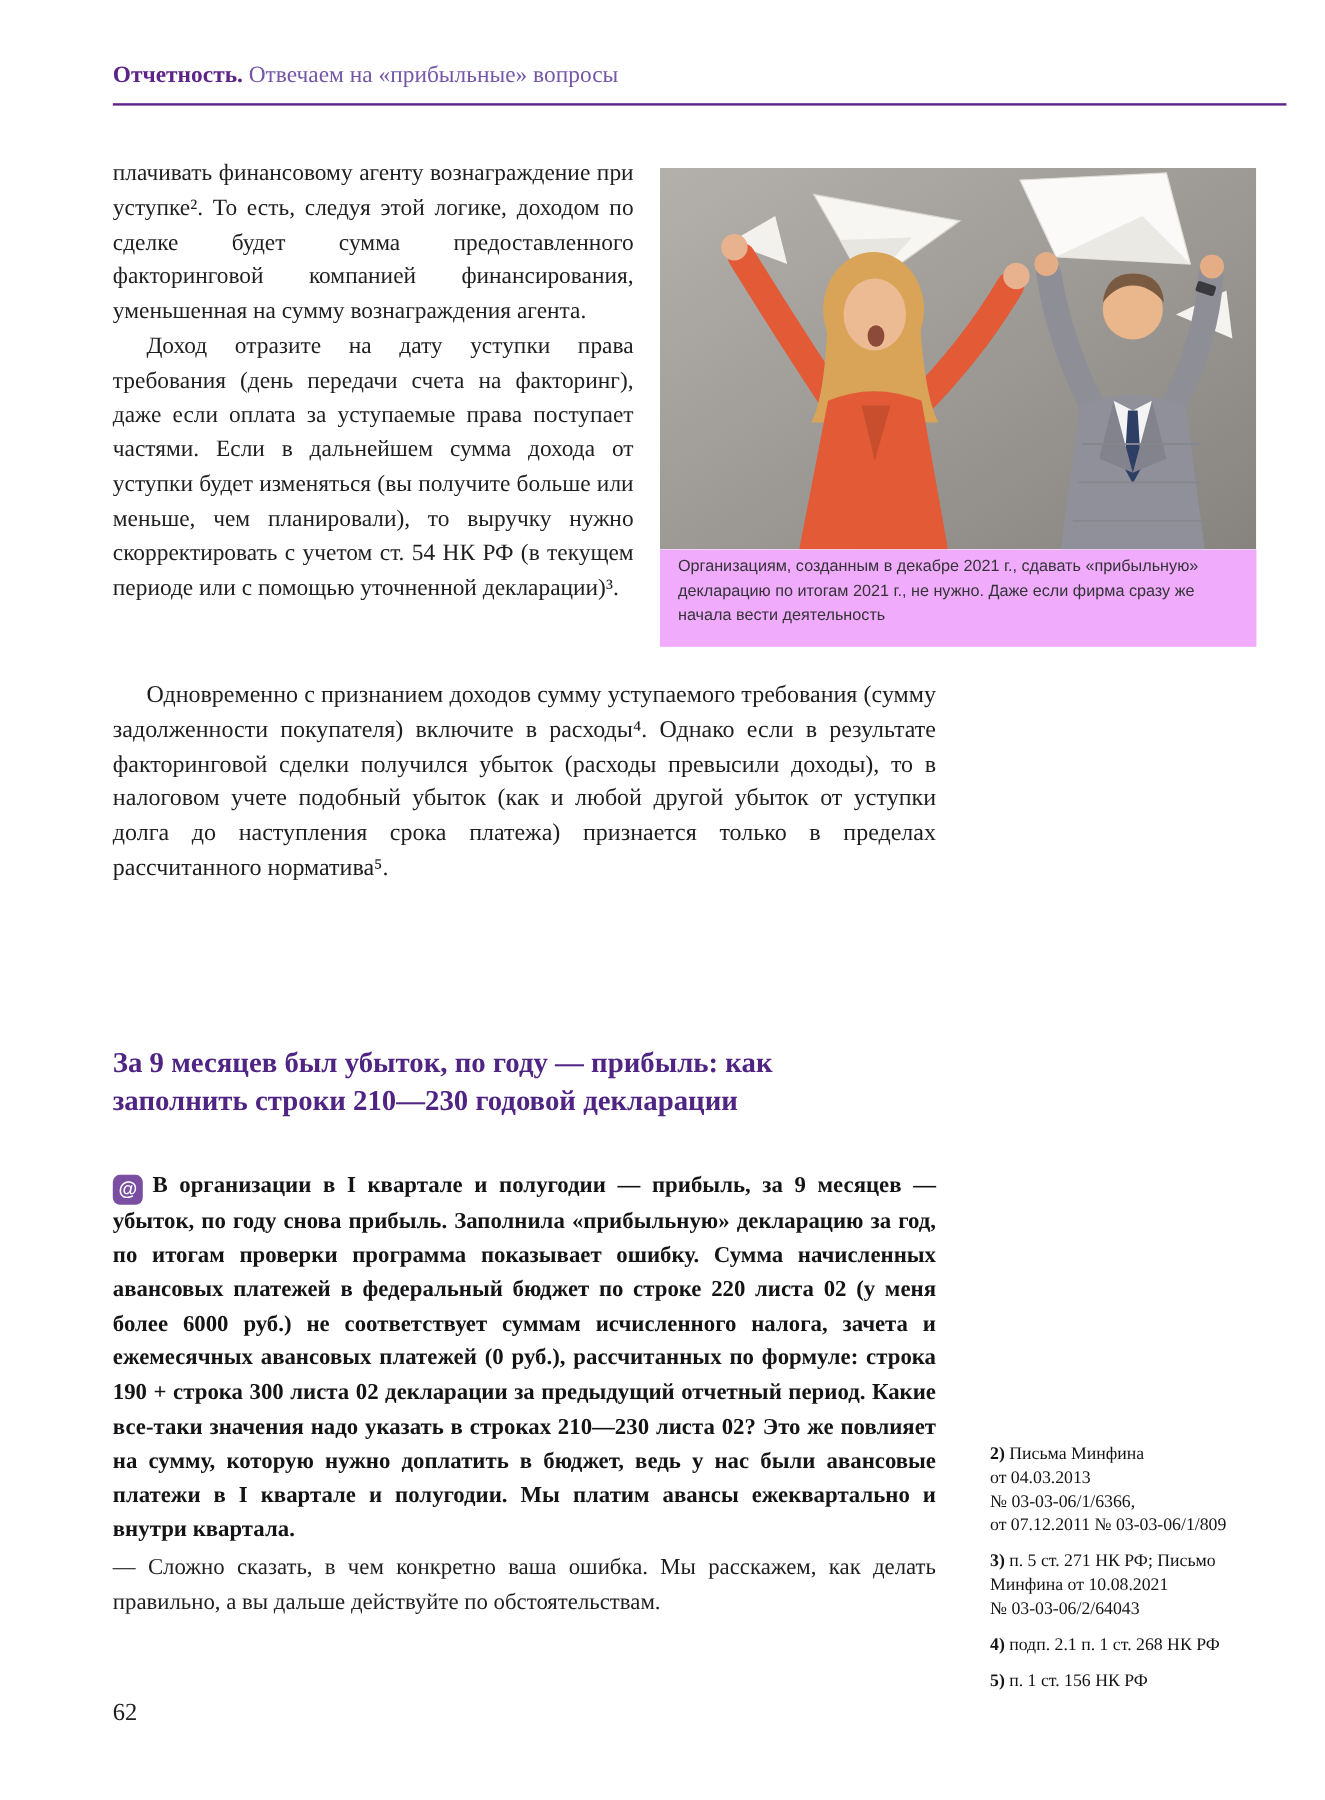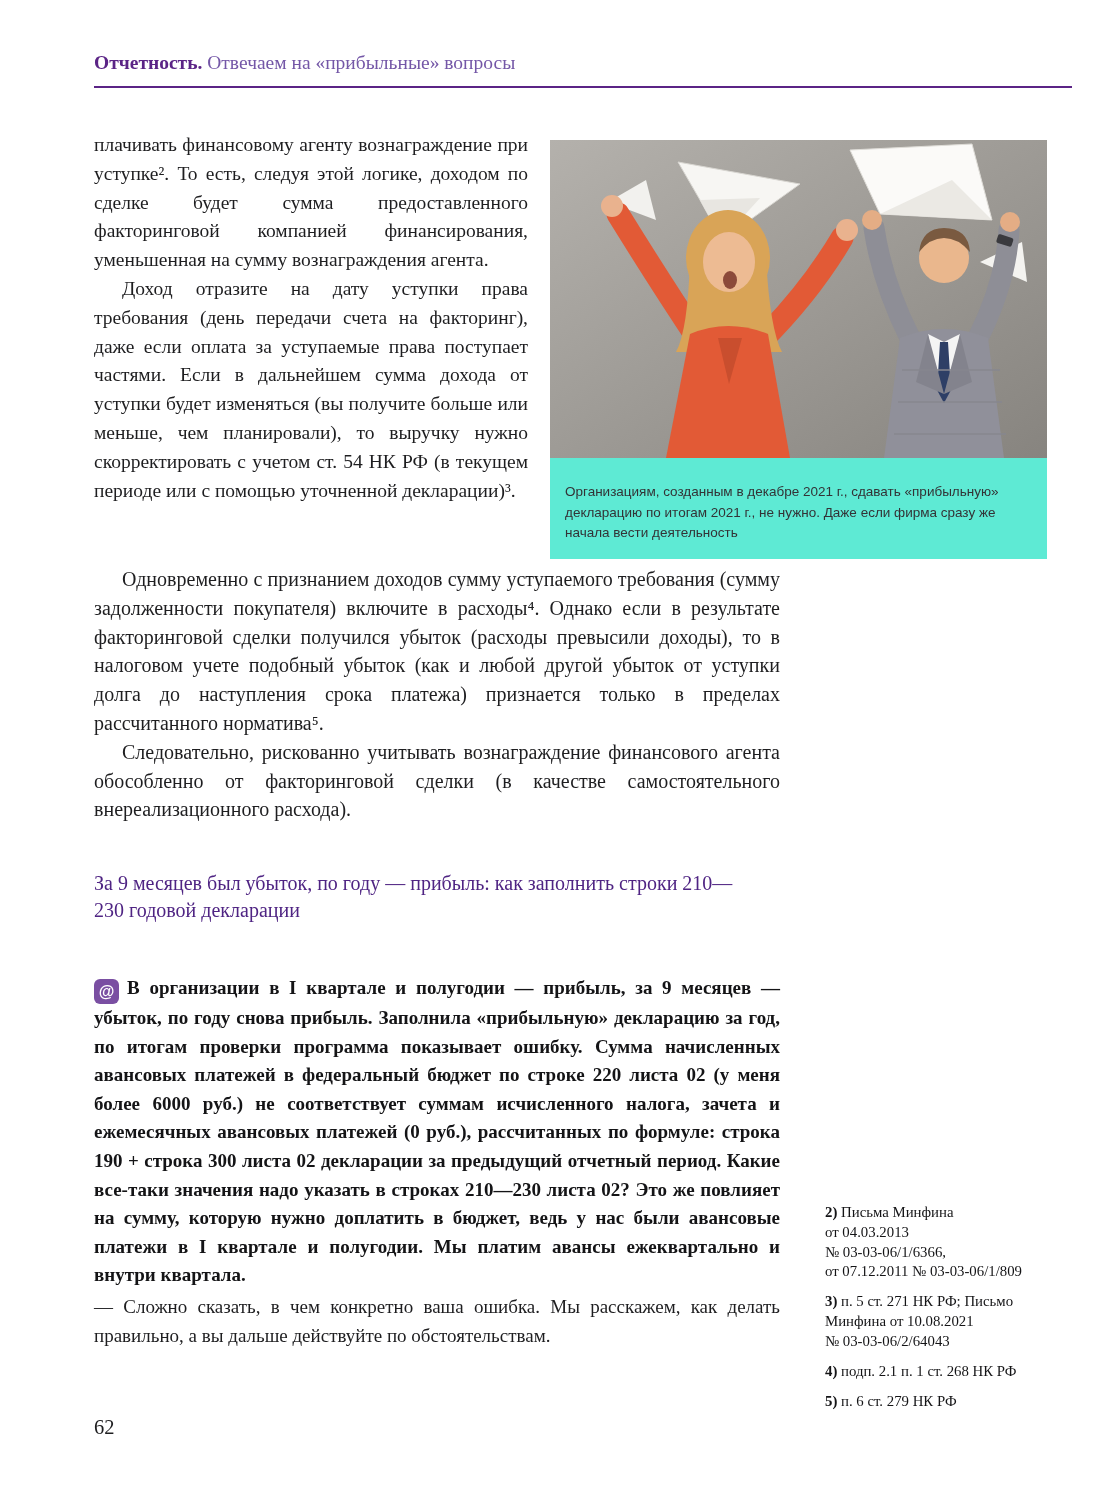--- a/index.html
+++ b/index.html
@@ -19,33 +19,33 @@
 
   .col-left {
     position:absolute; left:62px; top:131px; width:434px;
     font-size:19.5px; line-height:28.8px; text-align:justify; hyphens:auto;
   }
   .col-left p + p { text-indent:28px; }
 
   .photo-frame { position:absolute; left:518px; top:140px; width:497px; height:318px; overflow:hidden; }
   .caption {
     position:absolute; left:518px; top:458px; width:497px;
-    background:#5eead4; padding:24px 15px 15px 15px;
+    background:#f0abfc; padding:4px 15px 15px 15px;
     font-family:"Liberation Sans", sans-serif; font-size:13.5px; line-height:1.52; color:#333336;
   }
 
   .full-text {
     position:absolute; left:62px; top:565px; width:686px;
     font-size:20px; line-height:28.8px; text-align:justify; hyphens:auto;
   }
   .full-text p { text-indent:28px; }
 
   .section-heading {
     position:absolute; left:62px; top:870px; width:648px;
-    font-size:20px; font-weight:normal; color:#4f2483; line-height:1.34;
+    font-size:24px; font-weight:bold; color:#4f2483; line-height:1.34;
   }
 
   .qa {
     position:absolute; left:62px; top:974px; width:686px;
     font-size:19px; line-height:28.6px; text-align:justify; hyphens:auto;
   }
   .question { font-weight:bold; color:#141416; }
   .at-icon {
     display:inline-block; width:25px; height:25px; background:#7a4fa2; color:#fff;
     border-radius:6px; text-align:center; line-height:25px;
@@ -127,21 +127,20 @@
       <path d="M410,194 L394,254 L422,242 Z" fill="#83838d"></path>
 
       <path d="M352,230 L450,230 M348,262 L452,262 M344,294 L456,294" stroke="#86868f" stroke-width="1.5"></path>
     </svg>
   </div>
 
   <div class="caption">Организациям, созданным в декабре 2021 г., сдавать «прибыльную» декларацию по итогам 2021 г., не нужно. Даже если фирма сразу же начала вести деятельность</div>
 
   <div class="full-text">
     <p>Одновременно с признанием доходов сумму уступаемого требования (сумму задолженности покупателя) включите в расходы⁴. Однако если в результате факторинговой сделки получился убыток (расходы превысили доходы), то в налоговом учете подобный убыток (как и любой другой убыток от уступки долга до наступления срока платежа) признается только в пределах рассчитанного норматива⁵.</p>
-    <p>Следовательно, рискованно учитывать вознаграждение финансового агента обособленно от факторинговой сделки (в качестве самостоятельного внереализационного расхода).</p>
   </div>
 
   <h2 class="section-heading">За 9 месяцев был убыток, по году — прибыль: как заполнить строки 210—230 годовой декларации</h2>
 
   <div class="qa">
     <p class="question"><span class="at-icon">@</span><span>В организации в I квартале и полугодии — прибыль, за 9 месяцев — убыток, по году снова прибыль. Заполнила «прибыльную» декларацию за год, по итогам проверки программа показывает ошибку. Сумма начисленных авансовых платежей в федеральный бюджет по строке 220 листа 02 (у меня более 6000 руб.) не соответствует суммам исчисленного налога, зачета и ежемесячных авансовых платежей (0 руб.), рассчитанных по формуле: строка 190 + строка 300 листа 02 декларации за предыдущий отчетный период. Какие все-таки значения надо указать в строках 210—230 листа 02? Это же повлияет на сумму, которую нужно доплатить в бюджет, ведь у нас были авансовые платежи в I квартале и полугодии. Мы платим авансы ежеквартально и внутри квартала.</span></p>
     <p class="answer">—  Сложно сказать, в чем конкретно ваша ошибка. Мы расскажем, как делать правильно, а вы дальше действуйте по обстоятельствам.</p>
   </div>
 
   <div class="footnotes">
@@ -157,19 +156,19 @@
       <span class="fn-text">п. 5 ст. 271 НК РФ; Письмо
 Минфина от 10.08.2021
 № 03-03-06/2/64043</span>
     </div>
     <div class="footnote">
       <b>4)</b>
       <span class="fn-text">подп. 2.1 п. 1 ст. 268 НК РФ</span>
     </div>
     <div class="footnote">
       <b>5)</b>
-      <span class="fn-text">п. 6 ст. 279 НК РФ</span>
+      <span class="fn-text">п. 1 ст. 156 НК РФ</span>
     </div>
   </div>
 
   <div class="page-number">62</div>
 
 </div>
 
 </body></html>

